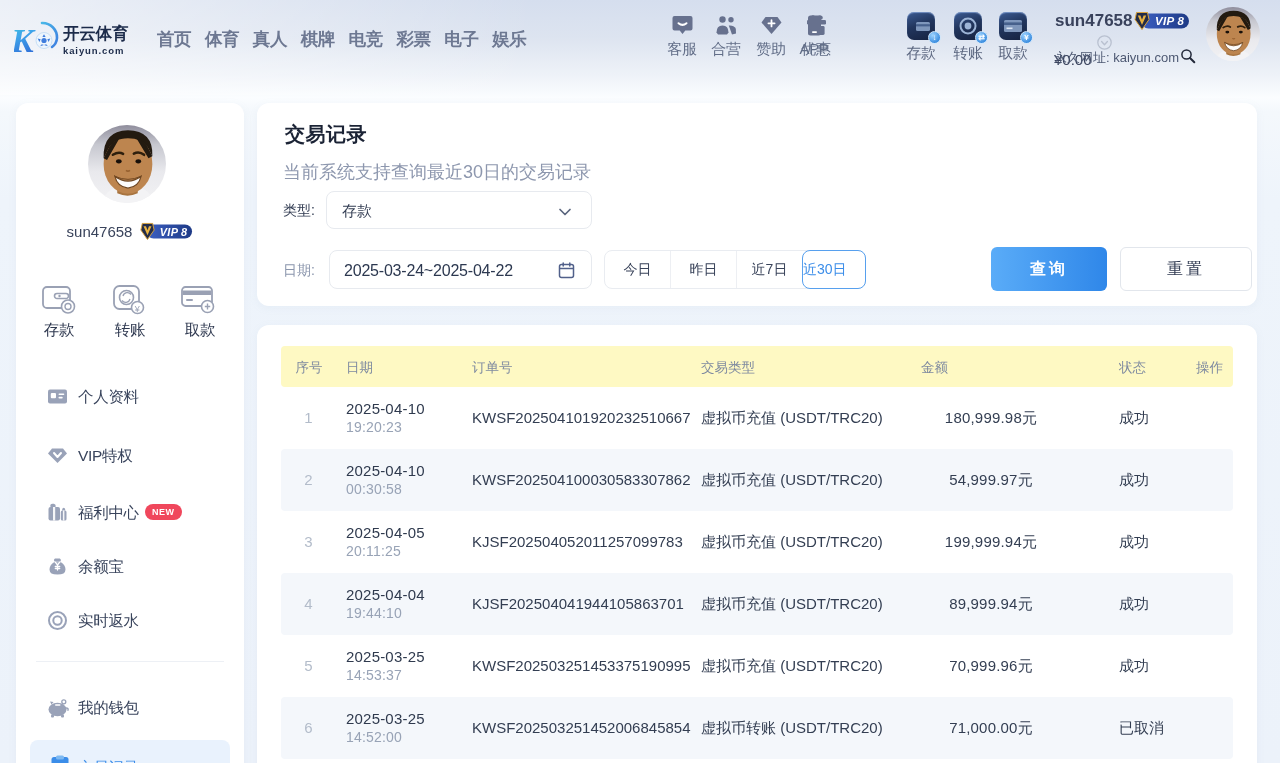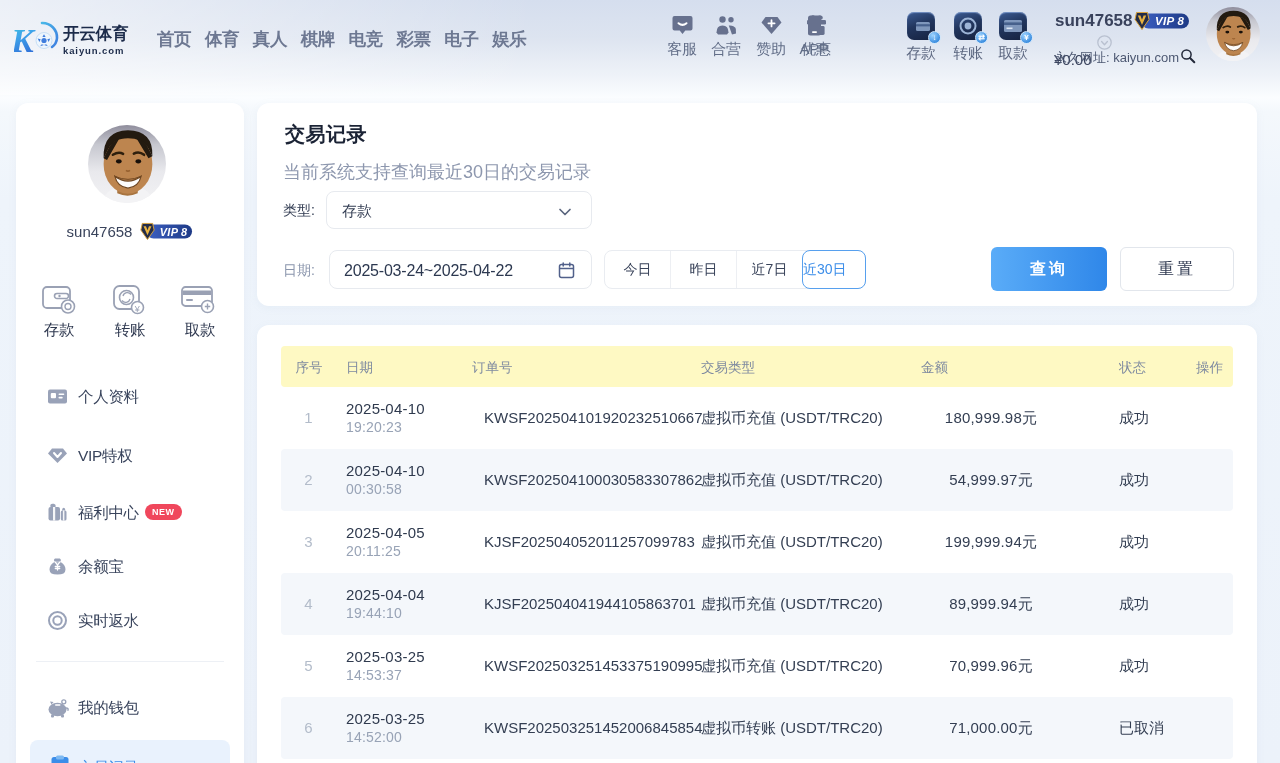--- a/index.html
+++ b/index.html
@@ -65,30 +65,30 @@
 #seltype svg{position:absolute;right:18px;top:12px}
 #lbldate{left:283px;top:262px;font-size:14px;color:#8a95ac}
 #inpdate{left:329px;top:250px;width:263px;height:39px;border:1px solid #e7eaef;border-radius:8px;background:#fff}
 #inpdate .tx{position:absolute;left:14px;top:11px;font-size:16px;color:#2c3850;letter-spacing:-.2px}
 #inpdate svg{position:absolute;right:16px;top:11px}
 #seg{left:604px;top:250px;width:262px;height:39px;border:1px solid #e9ecf1;border-radius:8px;background:#fff}
 #seg .c{position:absolute;top:0;height:37px;line-height:37px;text-align:center;font-size:14px;color:#39435a}
 #seg .s{position:absolute;top:0;width:1px;height:37px;background:#edeff3}
 #segact{left:802px;top:250px;width:64px;height:39px;border:1px solid #57a0ee;border-radius:8px;background:#fff;line-height:37px;text-align:left;font-size:14px;color:#3b8de9}
 #btnq{left:991px;top:247px;width:116px;height:44px;border-radius:6px;background:linear-gradient(90deg,#5aacf8,#2f87e9);color:#fff;font-size:16px;font-weight:bold;text-align:center;line-height:44px;letter-spacing:3px}
-#btnr{left:1120px;top:247px;width:114px;height:44px;border-radius:6px;background:#fff;border:1px solid #e2e6ec;color:#2f3950;font-size:16px;text-align:center;line-height:42px;letter-spacing:3px}
+#btnr{left:1120px;top:247px;width:132px;height:44px;border-radius:6px;background:#fff;border:1px solid #e2e6ec;color:#2f3950;font-size:16px;text-align:center;line-height:42px;letter-spacing:3px}
 
 #thead{left:281px;top:346px;width:952px;height:41px;background:#fef9c3;border-radius:4px;font-size:13.5px;color:#7e8aa0}
 #thead div{position:absolute;top:13px}
 .trow{position:absolute;left:281px;width:952px;height:62px}
 .trow.alt{background:#f4f7fb;border-radius:4px}
 .trow .no{position:absolute;left:0;top:22px;width:55px;text-align:center;font-size:15px;color:#b3bcca}
 .trow .d1{position:absolute;left:65px;top:13px;font-size:15px;color:#2f3a4e;letter-spacing:.2px}
 .trow .d2{position:absolute;left:65px;top:32px;font-size:14px;color:#98a3b6;letter-spacing:.2px}
-.trow .od{position:absolute;left:203px;top:22px;font-size:15px;color:#333e52}
+.trow .od{position:absolute;left:191px;top:22px;font-size:15px;color:#333e52}
 .trow .ty{position:absolute;left:420px;top:22px;font-size:15px;color:#333e52}
 .trow .am{position:absolute;left:640px;top:22px;width:140px;text-align:center;font-size:15px;color:#333e52;letter-spacing:.2px}
 .trow .st{position:absolute;left:838px;top:22px;font-size:15px;color:#333e52}
 </style>
 </head>
 <body>
 
 <div class="abs" id="logo">
     <svg width="48" height="40" viewBox="0 0 48 40" style="position:absolute;left:14px;top:19px">
       <defs>

